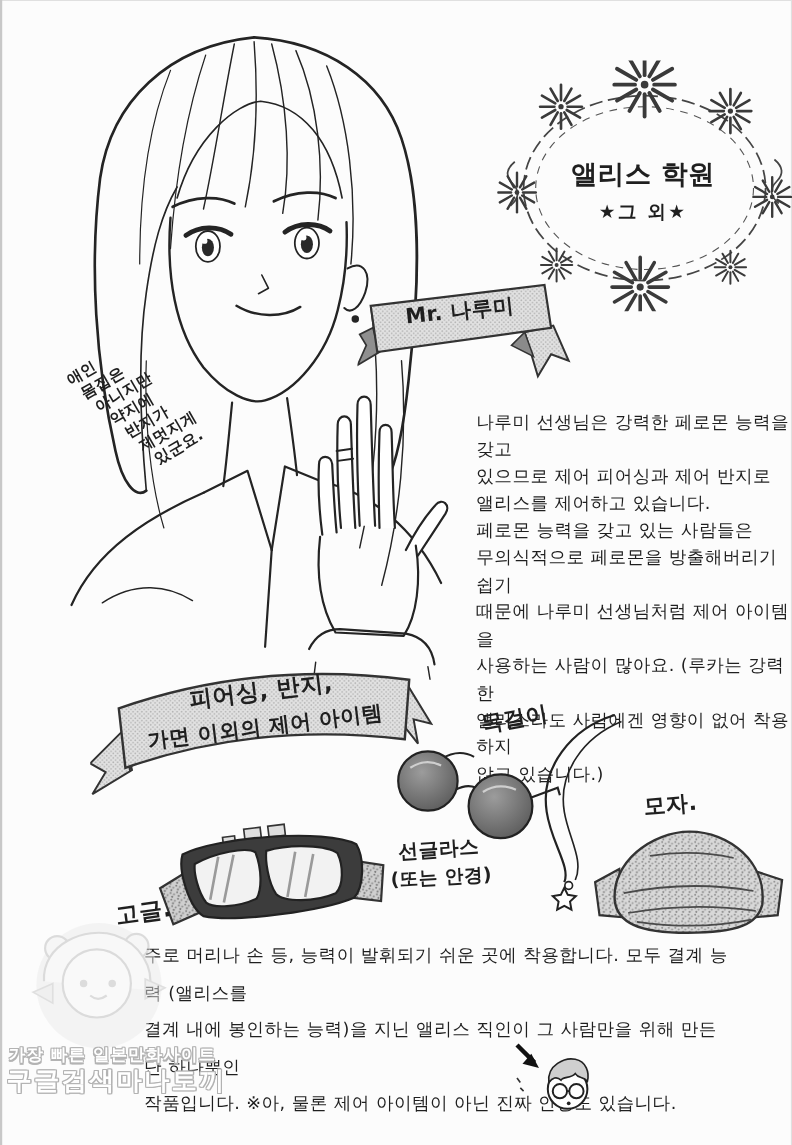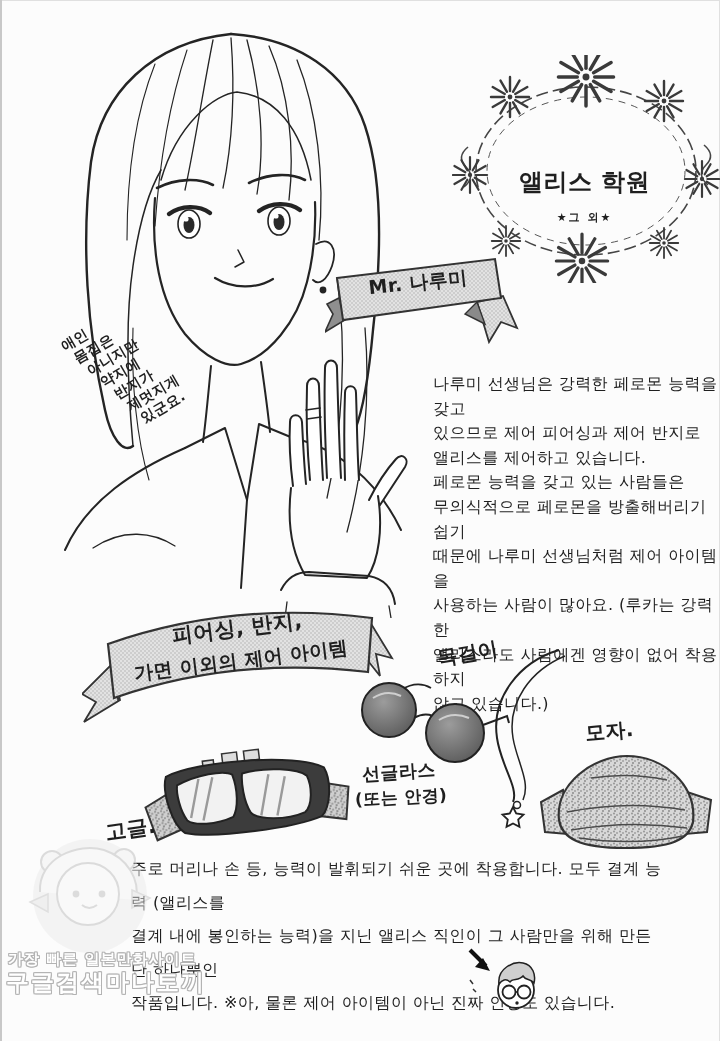--- a/index.html
+++ b/index.html
@@ -5,22 +5,22 @@
   html,body{margin:0;padding:0;background:#e9e9e9;}
   .page{
     position:relative;width:720px;height:1041px;margin:0 auto;
     background:#fcfcfc;overflow:hidden;color:#1f1f1f;
     font-family:"DejaVu Sans","Liberation Sans",sans-serif;
     box-shadow:inset 2px 0 0 #c8c8c8, inset -1px 0 0 #e0e0e0, inset 0 1px 0 #e0e0e0;
   }
   .abs{position:absolute;}
   .hand{letter-spacing:0.4px;}
   
-  .wreath-text{width:265px;text-align:center;line-height:33px;font-size:24px;font-weight:bold;margin-top:24px;}
-  .wreath-sub{font-size:11px;letter-spacing:2px;margin-top:2px;}
+  .wreath-text{width:265px;text-align:center;line-height:33px;font-size:24px;font-weight:bold;}
+  .wreath-sub{font-size:17px;letter-spacing:2px;margin-top:2px;}
   
   .banner-label{font-weight:bold;text-align:center;white-space:nowrap;}
   
   .para{white-space:pre-line;font-size:16px;line-height:24.6px;}
   .para-wide{white-space:pre-line;font-size:16px;line-height:33.6px;margin-left:36px;}
   
   .note{transform:rotate(-30deg);transform-origin:0 0;font-size:14px;font-weight:bold;line-height:17px;}
   .note div{white-space:nowrap;}
   .note div:nth-child(2){margin-left:5px;}
   .note div:nth-child(3){margin-left:10px;}

